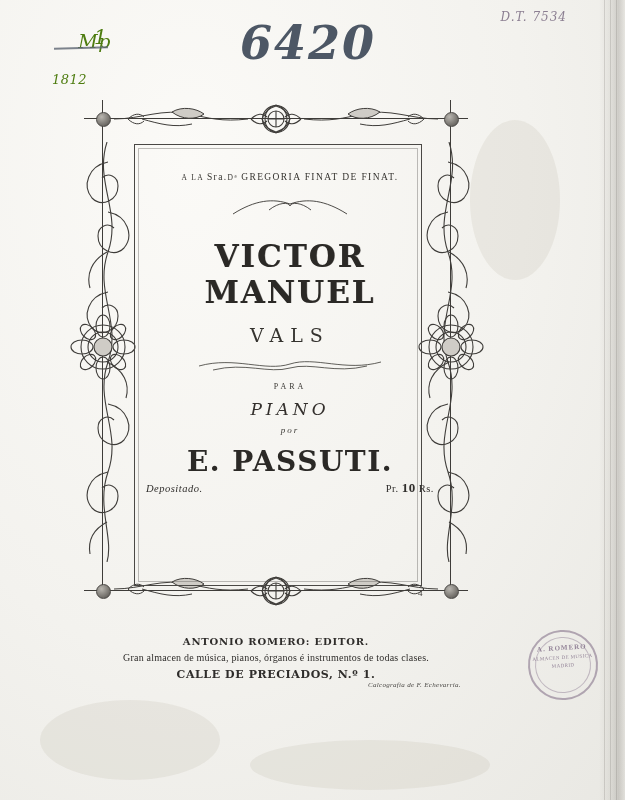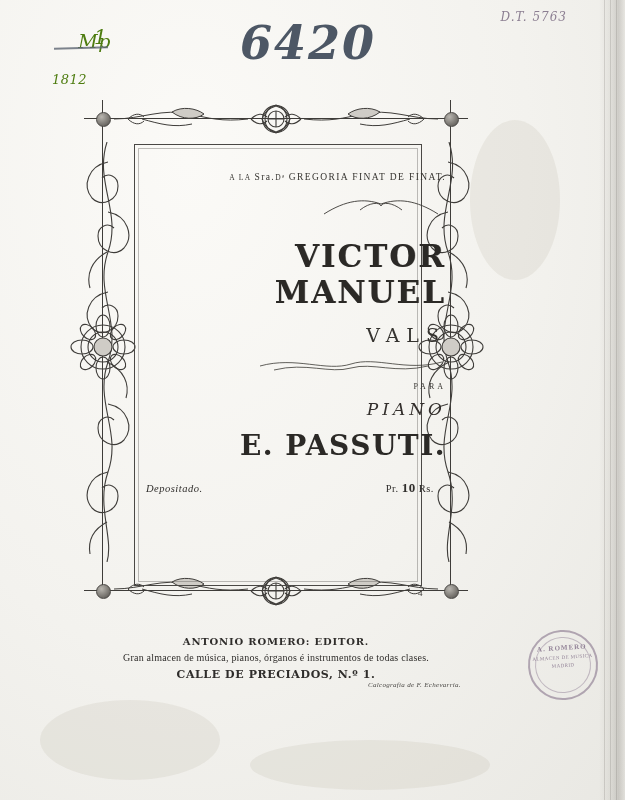--- a/index.html
+++ b/index.html
@@ -165,21 +165,21 @@
     height: 420px;
   }
   .vine.left { left: 8px; }
   .vine.right { left: 350px; }
 
   
   .titleblock {
     position: absolute;
     left: 68px; top: 62px;
     width: 312px; height: 440px;
-    text-align: right;
+    text-align: center;
     color: #2f2d2b;
     border-radius: 18px;
   }
   .dedication {
     margin-top: 28px;
     font-size: 7.5px;
     letter-spacing: 1.4px;
     font-family: "Liberation Serif", serif;
     color: #35332f;
   }
@@ -361,21 +361,21 @@
   <div class="edge-line" style="right:20px;"></div>
 
   <div class="hand hand-mp">
     <span>Mp</span>
     <span class="sub">1812</span>
     <span class="one">1</span>
   </div>
   <div class="hand-underline"></div>
 
   <div class="hand hand-big">6420</div>
-  <div class="hand hand-right">D.T. 5763</div>
+  <div class="hand hand-right">D.T. 7534</div>
 
   <div class="frame-outer">
 
     <div class="rule h r-top"></div>
     <div class="rule h r-bottom"></div>
     <div class="rule v r-left"></div>
     <div class="rule v r-right"></div>
 
     <div class="dot tl"></div>
     <div class="dot tr"></div>
@@ -520,20 +520,21 @@
 
       <svg class="rule-swirl" viewBox="0 0 190 22">
         <g fill="none" stroke="#3a3834" stroke-width="0.8">
           <path d="M4 12 C40 2 70 18 95 10 C120 2 150 18 186 8"></path>
           <path d="M18 16 C50 8 74 20 95 14 C116 8 140 20 172 12"></path>
         </g>
       </svg>
 
       <div class="para">PARA</div>
       <div class="piano">PIANO</div>
+      <div class="por">por</div>
       <div class="composer">E. PASSUTI.</div>
 
       <div class="pricerow">
         <span class="deposited">Depositado.</span>
         <span class="price">
           <span>Pr.</span>
           <span class="amt">10</span>
           <span>Rs.</span>
         </span>
       </div>

